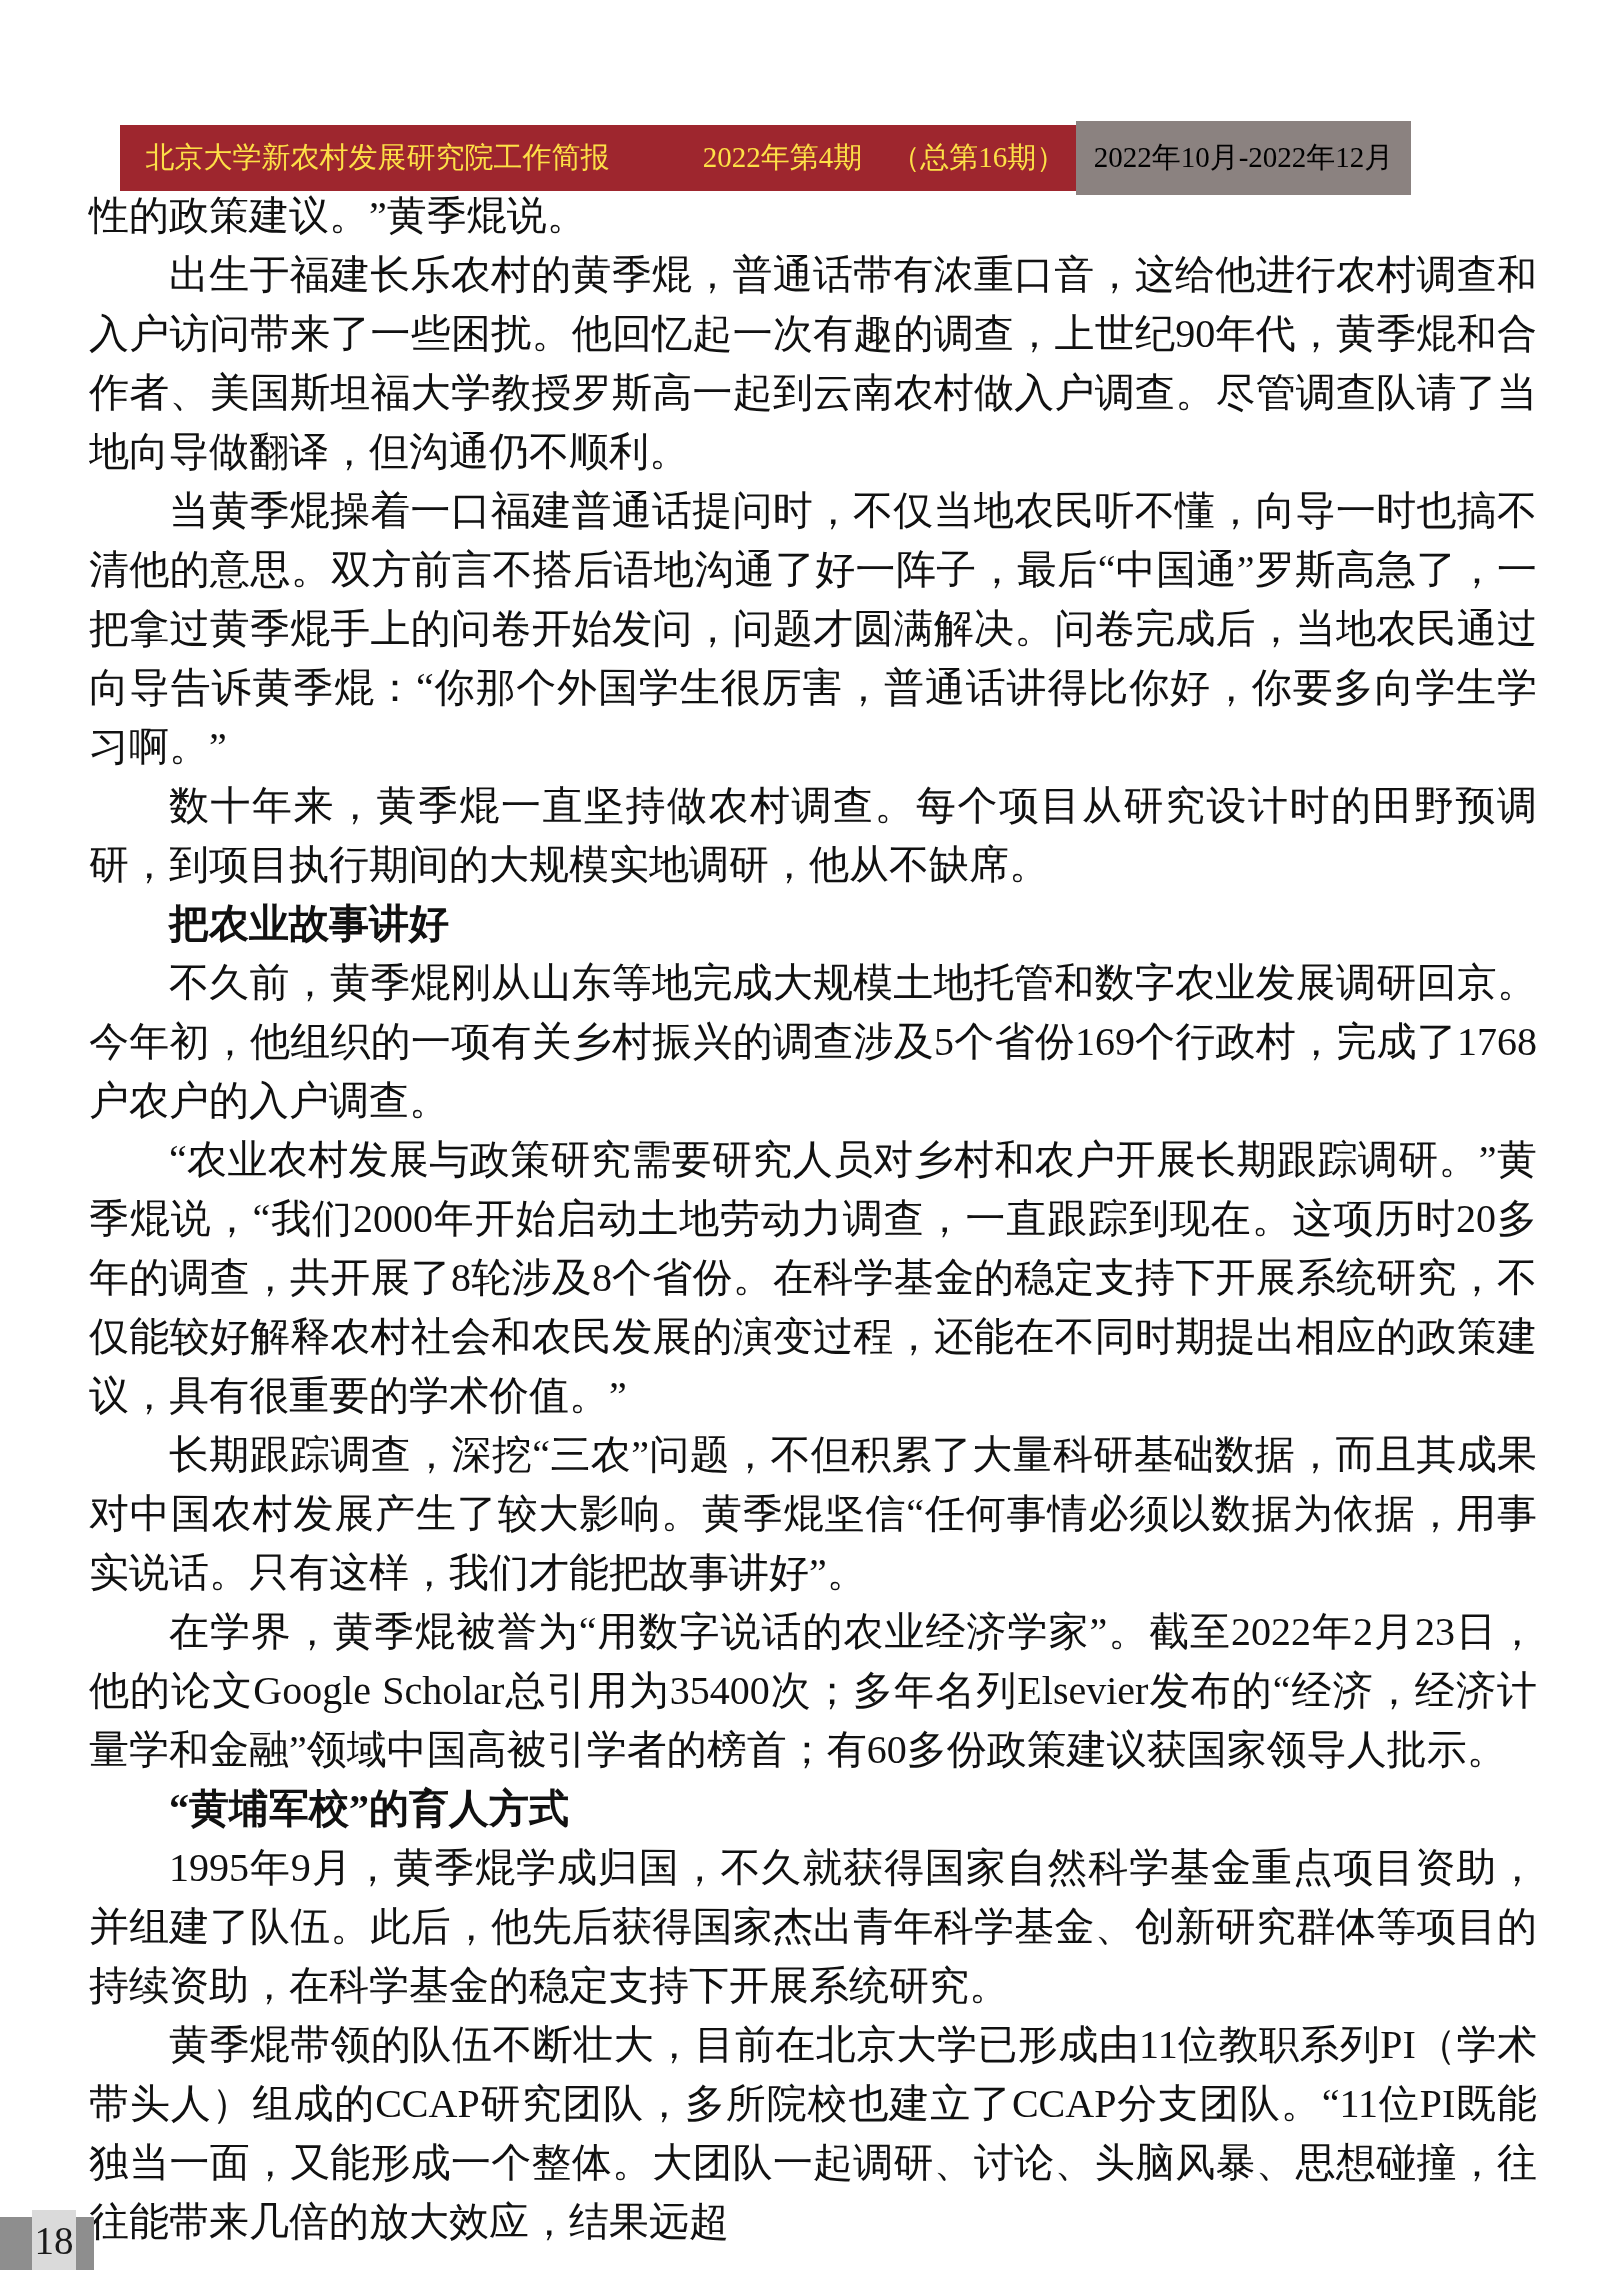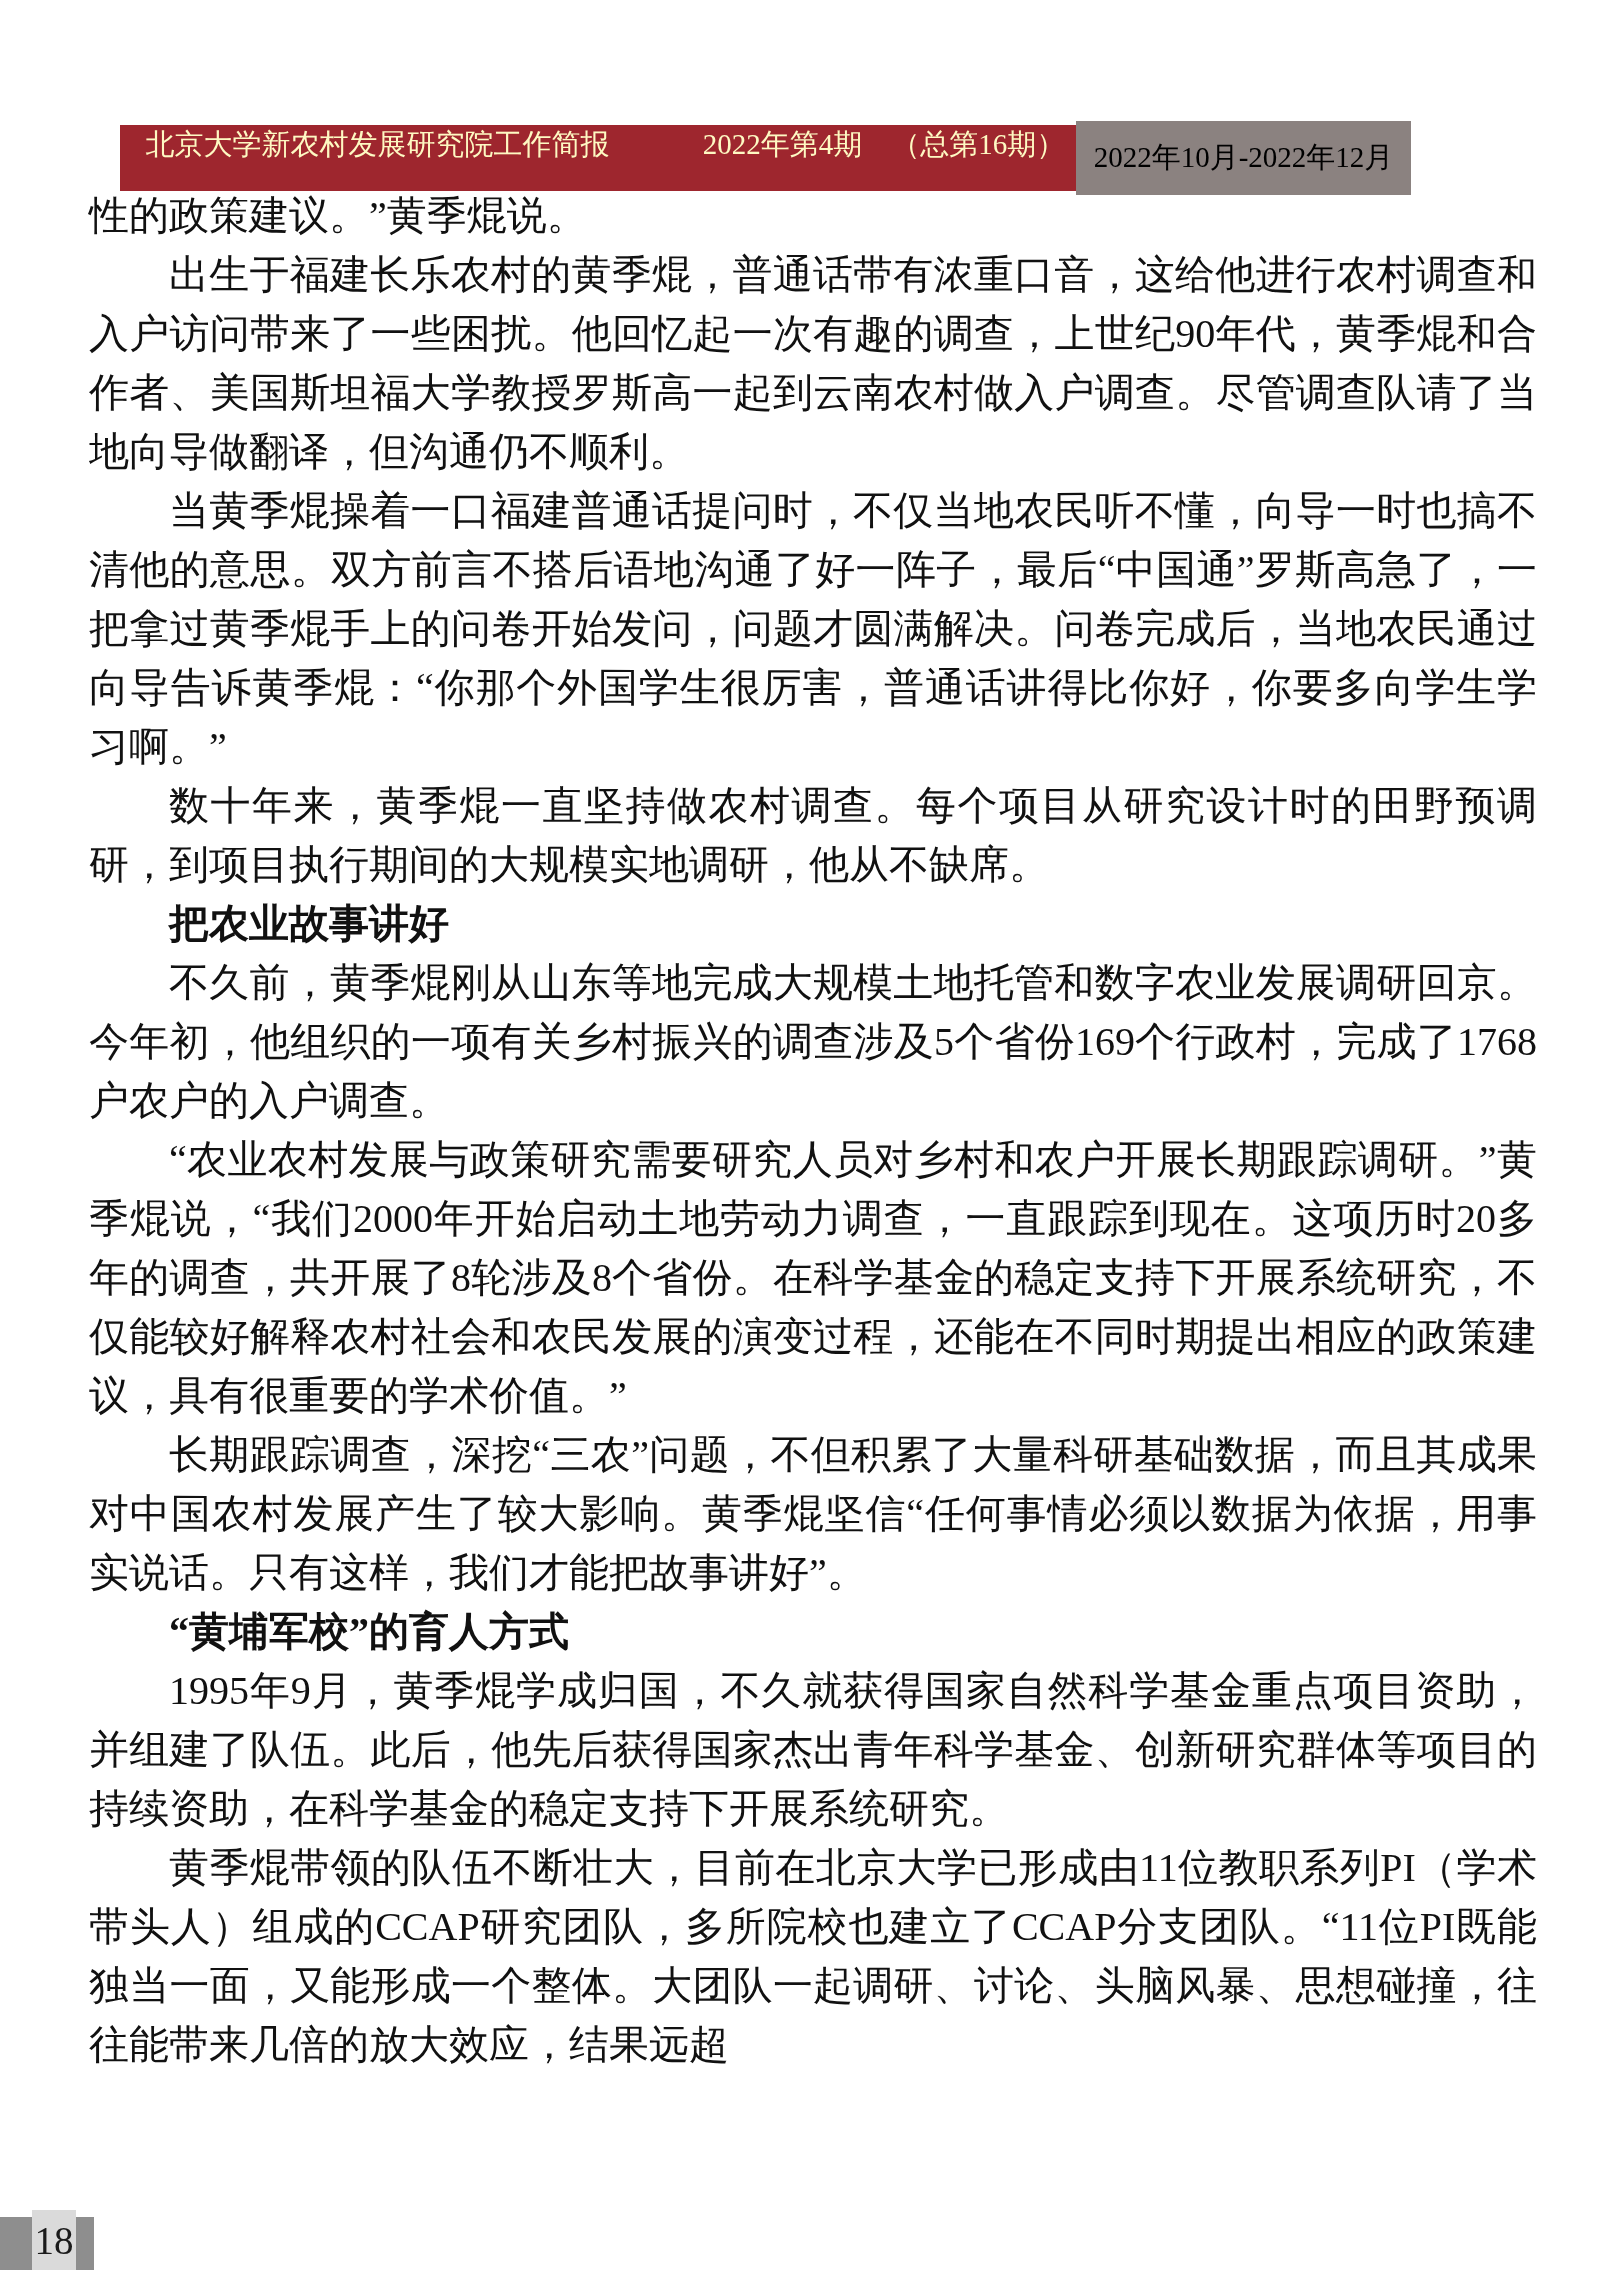--- a/index.html
+++ b/index.html
@@ -15,22 +15,23 @@
   }
 
   
   .masthead-red {
     position: absolute;
     left: 120px;
     top: 125px;
     width: 957px;
     height: 66px;
     background: #9e262e;
-    color: #fef9c3;
+    color: #fde047;
     display: flex;
+    align-items: center;
     justify-content: space-between;
     box-sizing: border-box;
     padding: 0 11.8px 0 25.5px;
     font-size: 29px;
     white-space: nowrap;
   }
   .masthead-gray {
     position: absolute;
     left: 1076px;
     top: 121px;
@@ -105,20 +106,21 @@
 
   <div class="article">
       <p class="no-indent">性的政策建议。”黄季焜说。</p>
       <p>出生于福建长乐农村的黄季焜，普通话带有浓重口音，这给他进行农村调查和入户访问带来了一些困扰。他回忆起一次有趣的调查，上世纪90年代，黄季焜和合作者、美国斯坦福大学教授罗斯高一起到云南农村做入户调查。尽管调查队请了当地向导做翻译，但沟通仍不顺利。</p>
       <p>当黄季焜操着一口福建普通话提问时，不仅当地农民听不懂，向导一时也搞不清他的意思。双方前言不搭后语地沟通了好一阵子，最后“中国通”罗斯高急了，一把拿过黄季焜手上的问卷开始发问，问题才圆满解决。问卷完成后，当地农民通过向导告诉黄季焜：“你那个外国学生很厉害，普通话讲得比你好，你要多向学生学习啊。”</p>
       <p>数十年来，黄季焜一直坚持做农村调查。每个项目从研究设计时的田野预调研，到项目执行期间的大规模实地调研，他从不缺席。</p>
       <h3>把农业故事讲好</h3>
       <p>不久前，黄季焜刚从山东等地完成大规模土地托管和数字农业发展调研回京。今年初，他组织的一项有关乡村振兴的调查涉及5个省份169个行政村，完成了1768户农户的入户调查。</p>
       <p>“农业农村发展与政策研究需要研究人员对乡村和农户开展长期跟踪调研。”黄季焜说，“我们2000年开始启动土地劳动力调查，一直跟踪到现在。这项历时20多年的调查，共开展了8轮涉及8个省份。在科学基金的稳定支持下开展系统研究，不仅能较好解释农村社会和农民发展的演变过程，还能在不同时期提出相应的政策建议，具有很重要的学术价值。”</p>
       <p>长期跟踪调查，深挖“三农”问题，不但积累了大量科研基础数据，而且其成果对中国农村发展产生了较大影响。黄季焜坚信“任何事情必须以数据为依据，用事实说话。只有这样，我们才能把故事讲好”。</p>
+      <p>在学界，黄季焜被誉为“用数字说话的农业经济学家”。截至2022年2月23日，他的论文Google Scholar总引用为35400次；多年名列Elsevier发布的“经济，经济计量学和金融”领域中国高被引学者的榜首；有60多份政策建议获国家领导人批示。</p>
       <h3>“黄埔军校”的育人方式</h3>
       <p>1995年9月，黄季焜学成归国，不久就获得国家自然科学基金重点项目资助，并组建了队伍。此后，他先后获得国家杰出青年科学基金、创新研究群体等项目的持续资助，在科学基金的稳定支持下开展系统研究。</p>
       <p>黄季焜带领的队伍不断壮大，目前在北京大学已形成由11位教职系列PI（学术带头人）组成的CCAP研究团队，多所院校也建立了CCAP分支团队。“11位PI既能独当一面，又能形成一个整体。大团队一起调研、讨论、头脑风暴、思想碰撞，往往能带来几倍的放大效应，结果远超</p>
     </div>
 
   <div class="page-num-bar">
     <div class="page-num-box">
       <span>18</span>
     </div>
   </div>

